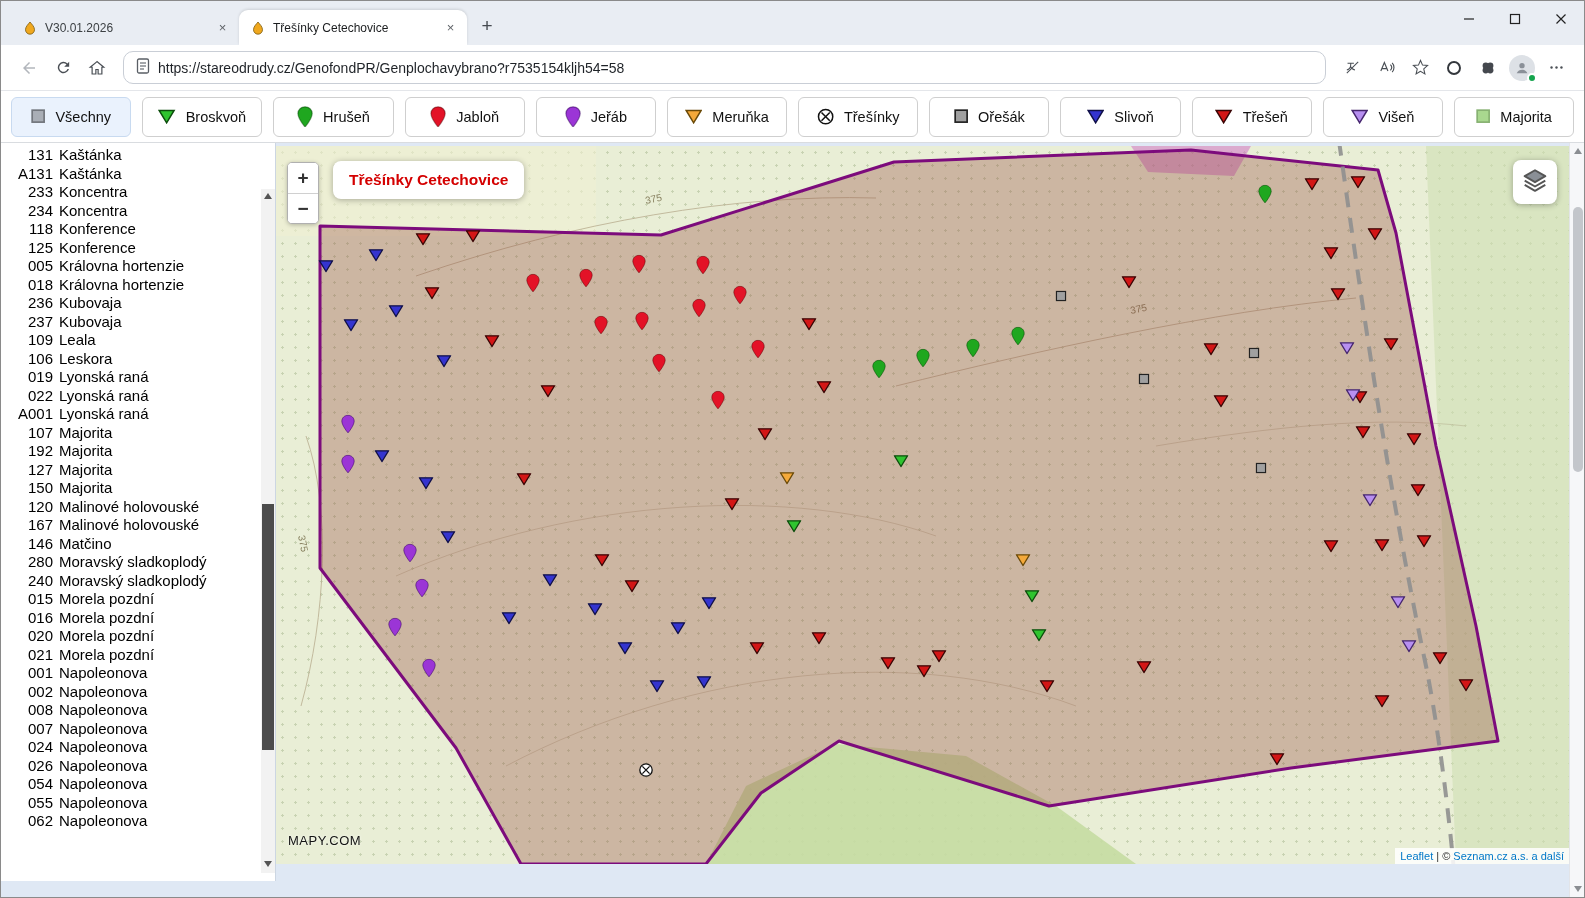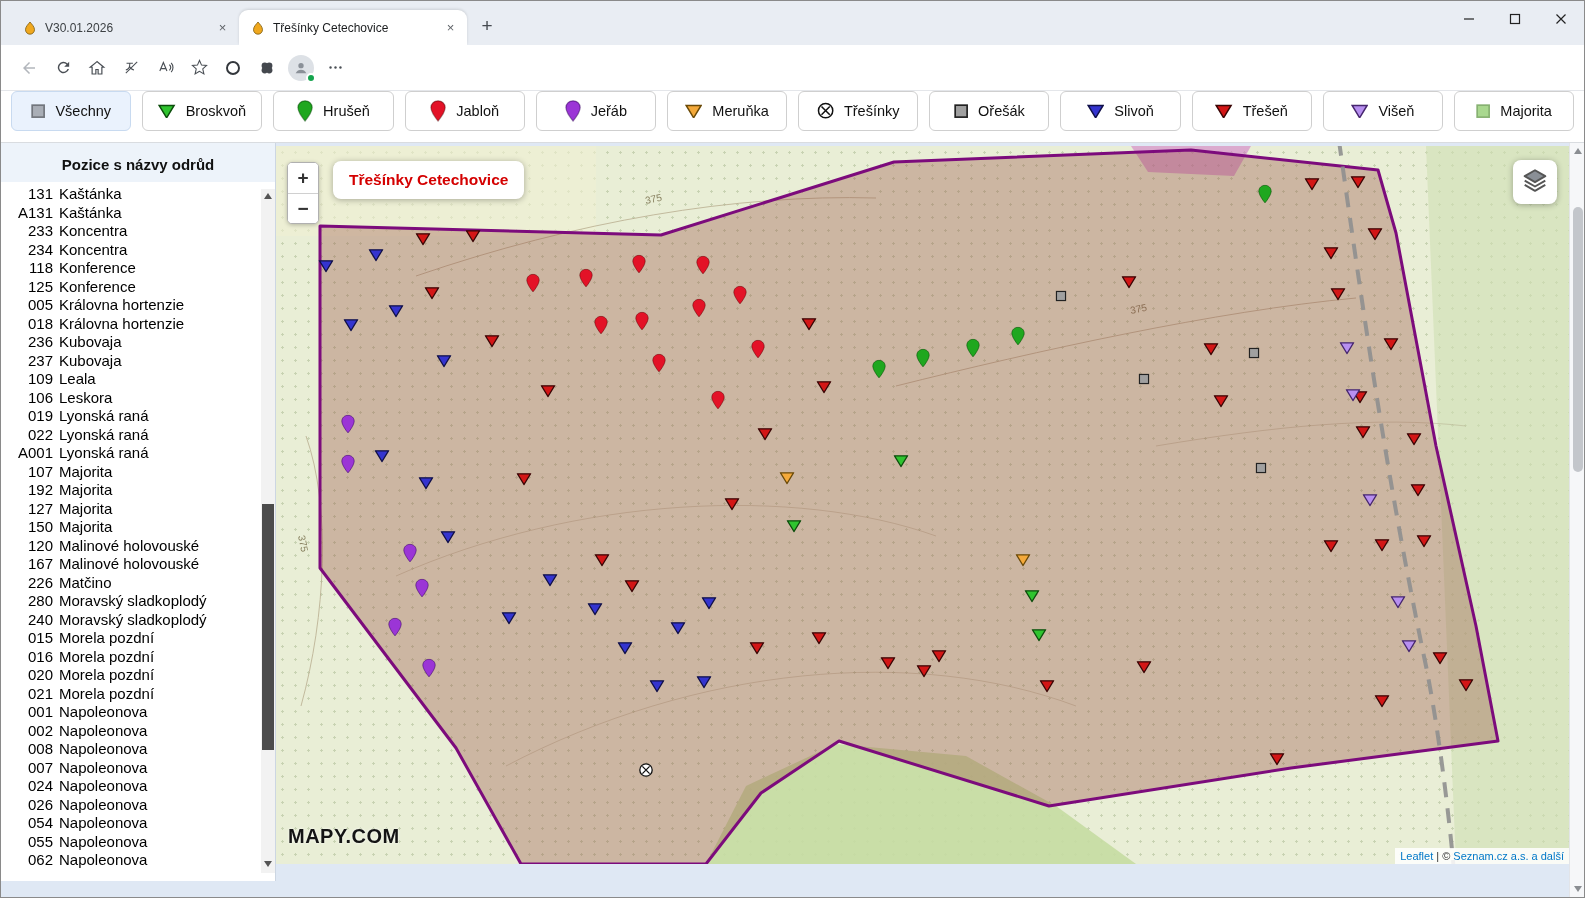--- a/index.html
+++ b/index.html
@@ -31,21 +31,21 @@
   .nav-btn { width:32px; height:32px; border-radius:50%; display:flex; align-items:center; justify-content:center; flex-shrink:0; }
   .url-box { flex:1; height:33px; margin:0 8px; border:1px solid #c9ced6; border-radius:10px; background:#fff;
              display:flex; align-items:center; gap:8px; padding:0 12px; font-size:14px; color:#1f2328; min-width:0; }
   .url-text { white-space:nowrap; overflow:hidden; }
   .avatar { width:26px; height:26px; border-radius:50%; background:#dde1e6; position:relative; display:flex;
             align-items:center; justify-content:center; }
   .avatar .presence { position:absolute; right:-2px; bottom:-2px; width:10px; height:10px; border-radius:50%;
             background:#14a44d; border:2px solid #fff; }
 
   
-  .filterbar { height:52px; background:#fff; border-bottom:1px solid #d9dce0; display:flex; 
+  .filterbar { height:52px; background:#fff; border-bottom:1px solid #d9dce0; display:flex; align-items:center;
                gap:11px; padding:0 10px 0 10px; flex-shrink:0; }
   .filter-btn { flex:1; height:40px; background:#fff; border:1px solid #cfcfcf; border-radius:6px;
                 display:flex; align-items:center; justify-content:center; gap:10px; font-size:14.5px; color:#111;
                 font-family:"Liberation Sans", sans-serif; cursor:pointer; padding:0 6px; white-space:nowrap; }
   .filter-btn.selected { background:#eaf2fd; border-color:#c8daf0; }
   .f-icon { display:flex; align-items:center; }
 
   
   .content { flex:1; display:flex; background:#dfe8f4; overflow:hidden; }
 
@@ -77,21 +77,21 @@
               font-weight:bold; color:#333; background:#fff; }
   .zoom-btn + .zoom-btn { border-top:1px solid #d0d0d0; }
 
   .map-title { position:absolute; left:57px; top:15px; z-index:10; background:#fff; border-radius:8px;
                padding:10px 16px; font-size:15.5px; font-weight:bold; color:#d40000;
                box-shadow:0 1px 6px rgba(0,0,0,.3); }
 
   .layers-ctl { position:absolute; right:12px; top:14px; z-index:10; width:44px; height:44px; background:#fff;
                 border-radius:8px; box-shadow:0 1px 6px rgba(0,0,0,.3); display:flex; align-items:center; justify-content:center; }
 
-  .mapy-logo { position:absolute; left:12px; bottom:16px; z-index:10; font-size:20px; font-weight:700;
+  .mapy-logo { position:absolute; left:12px; bottom:16px; z-index:10; font-size:13px; font-weight:400;
                letter-spacing:.5px; color:#141414; text-shadow:0 0 3px rgba(255,255,255,.9); }
 
   .attribution { position:absolute; right:0; bottom:0; z-index:10; background:rgba(255,255,255,.85);
                  font-size:11px; padding:2px 5px; color:#333; }
   .attribution .link { color:#0078c8; }
 
   .page-scrollbar { width:17px; position:relative; background:#f6f7f9; border-left:1px solid #e2e4e8; flex-shrink:0; }
   .ps-thumb { position:absolute; top:64px; height:265px; left:3px; right:3px; background:#c3c6cb; border-radius:7px; }
   .ps-arr-up { width:0; height:0; border-left:4px solid transparent; border-right:4px solid transparent;
                border-bottom:6px solid #8a8d92; margin:5px auto; }
@@ -151,20 +151,31 @@
     <div class="nav-btn">
       <svg width="17" height="17" viewBox="0 0 24 24">
           <path d="M17.65 6.35A8 8 0 1 0 19.73 14h-2.08a6 6 0 1 1-1.41-6.24L13 11h7V4z" fill="#4a4f55"></path>
         </svg>
     </div>
     <div class="nav-btn">
       <svg width="18" height="18" viewBox="0 0 24 24">
           <path d="M12 3.5 3 11h2.5v9h5v-6h3v6h5v-9H21z" fill="none" stroke="#4a4f55" stroke-width="1.6"></path>
         </svg>
     </div>
+    <div class="url-box">
+      <span>
+        <svg width="14" height="16" viewBox="0 0 14 16">
+            <rect x="1.5" y="1" width="11" height="14" rx="1.5" fill="none" stroke="#5a5f66" stroke-width="1.3"></rect>
+            <line x1="4" y1="5" x2="10" y2="5" stroke="#5a5f66" stroke-width="1.1"></line>
+            <line x1="4" y1="8" x2="10" y2="8" stroke="#5a5f66" stroke-width="1.1"></line>
+            <line x1="4" y1="11" x2="8" y2="11" stroke="#5a5f66" stroke-width="1.1"></line>
+          </svg>
+      </span>
+      <span class="url-text">https://stareodrudy.cz/GenofondPR/Genplochavybrano?r7535154kljh54=58</span>
+    </div>
     <div class="nav-btn">
       <svg width="17" height="17" viewBox="0 0 24 24" fill="none" stroke="#4a4f55" stroke-width="1.5">
           <path d="M5 6h9M9.5 6v2c0 3.5-2.5 6.5-5.5 7.5M9 10c1 3 3.5 5 6.5 5.5"></path>
           <path d="M4 20 20 4"></path>
         </svg>
     </div>
     <div class="nav-btn">
       <svg width="17" height="17" viewBox="0 0 24 24" fill="none" stroke="#4a4f55" stroke-width="1.6">
           <path d="M4 17 9 5l5 12M5.7 13.5h6.6"></path>
           <path d="M17.5 8c2.2 2.3 2.2 5.7 0 8"></path>
@@ -303,21 +314,20 @@
             <rect x="0.9" y="0.9" width="9.2" height="9.2" fill="#a9d88f" stroke="#87b172" stroke-width="1.3"></rect>
           </svg>
         </span>
         <span>Majorita</span>
       </button>
     </div>
 
   <div class="content">
 
     <div class="sidebar">
-      <div class="sidebar-title">Pozice s názvy odrůd</div>
       <div class="variety-list" id="variety-list">
           <div class="row">
             <span class="code">131</span>
             <span>Kaštánka</span>
           </div>
           <div class="row">
             <span class="code">A131</span>
             <span>Kaštánka</span>
           </div>
           <div class="row">
@@ -390,21 +400,21 @@
           </div>
           <div class="row">
             <span class="code">120</span>
             <span>Malinové holovouské</span>
           </div>
           <div class="row">
             <span class="code">167</span>
             <span>Malinové holovouské</span>
           </div>
           <div class="row">
-            <span class="code">226</span>
+            <span class="code">146</span>
             <span>Matčino</span>
           </div>
           <div class="row">
             <span class="code">280</span>
             <span>Moravský sladkoplodý</span>
           </div>
           <div class="row">
             <span class="code">240</span>
             <span>Moravský sladkoplodý</span>
           </div>

